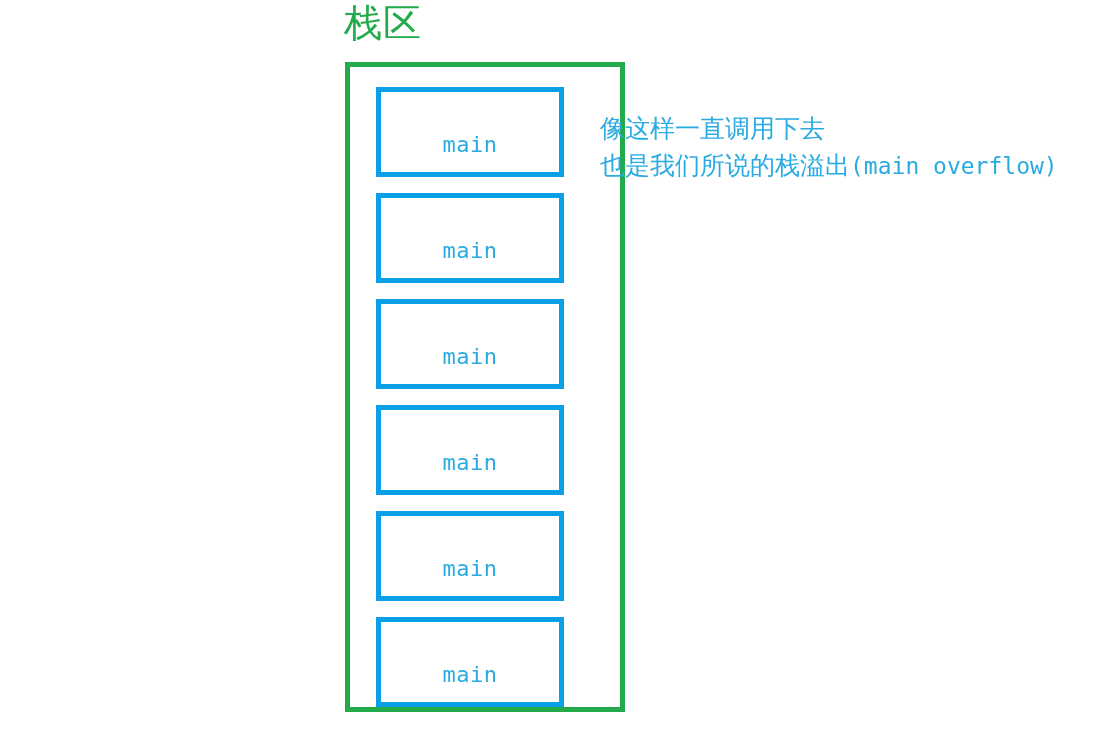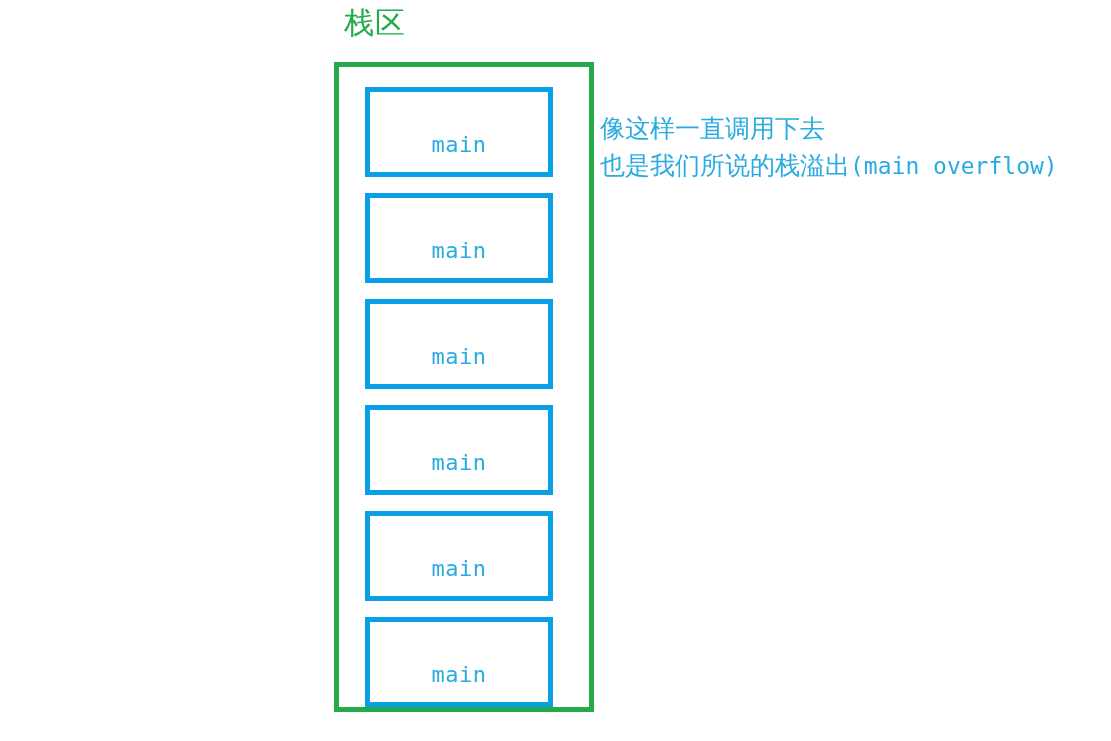--- a/index.html
+++ b/index.html
@@ -12,35 +12,35 @@
     height: 741px;
     position: relative;
     overflow: hidden;
     font-family: "DejaVu Sans", sans-serif;
     -webkit-font-smoothing: antialiased;
   }
 
   
   #stack-region {
     position: absolute;
-    left: 334px;
+    left: 345px;
     top: 62px;
-    width: 260px;
+    width: 280px;
     height: 650px;
     box-sizing: border-box;
     border: 5px solid #22aa4b;
     background: #ffffff;
   }
 
   #stack-title {
     position: absolute;
     left: 344px;
     top: 4px;
     font-family: "DejaVu Sans", sans-serif;
-    font-size: 30px;
+    font-size: 38px;
     line-height: 38px;
     color: #22aa4b;
     white-space: nowrap;
     letter-spacing: 1px;
   }
 
   #frames {
     position: absolute;
     left: 26px;
     top: 20px;

